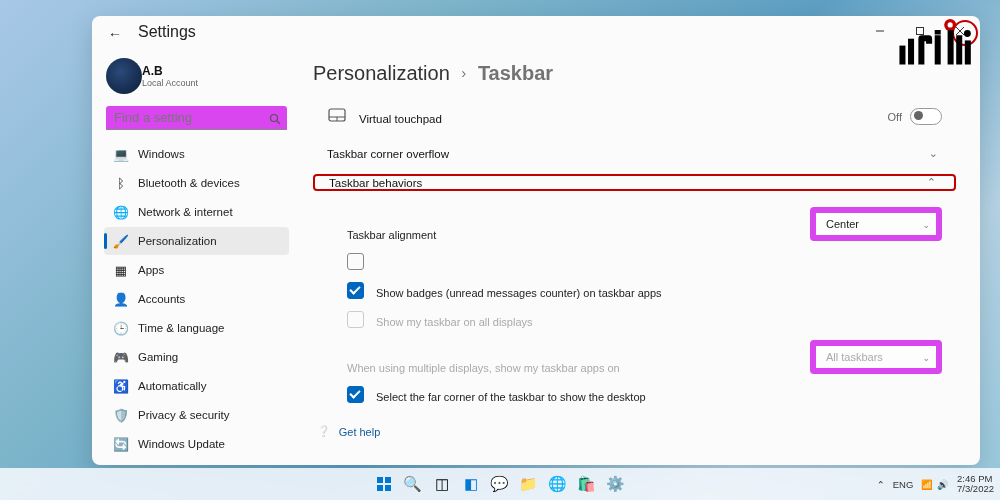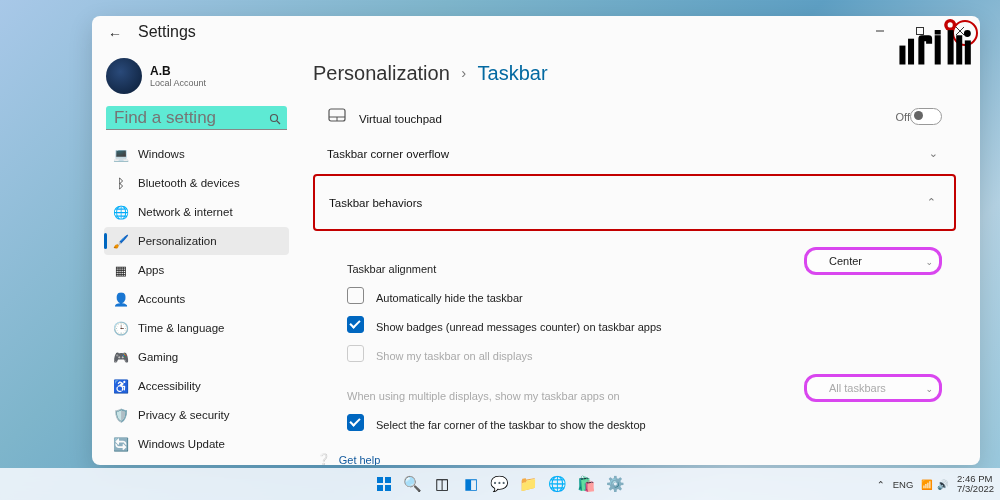--- a/index.html
+++ b/index.html
@@ -9,52 +9,52 @@
 .titlebar{height:32px;display:flex;align-items:center;padding:0 6px;position:relative}
 .tb-left{display:flex;align-items:center;gap:10px;padding-left:4px}
 .tb-back{font-size:14px;color:#222;cursor:pointer;padding:4px 6px}
 .tb-title{font-size:16px;color:#222}
 .tb-ctrl{position:absolute;right:0;top:0;display:flex}
 .tb-btn{width:40px;height:30px;display:flex;align-items:center;justify-content:center;cursor:pointer;color:#333}
 .tb-btn svg{width:10px;height:10px}
 .annot-circle{position:absolute;right:2px;top:4px;width:22px;height:22px;border:2px solid #c30000;border-radius:50%;pointer-events:none}
 .body{flex:1;display:flex;overflow:hidden}
 .sidebar{width:195px;padding:4px 0 8px 10px;overflow-y:auto}
-.account{display:flex;align-items:center;gap:8px;padding:6px 4px 10px 4px}
+.account{display:flex;align-items:center;padding:6px 4px 10px 4px}
 .avatar{width:36px;height:36px;border-radius:50%;background:radial-gradient(circle at 40% 38%,#2a4a7a,#0a1c35)}
 .acc-name{font-size:12px;font-weight:600;color:#111}
 .acc-type{font-size:9px;color:#666}
 .search{margin:2px 10px 10px 4px;position:relative}
-.search input{width:100%;height:24px;border:none;border-bottom:1.5px solid #888;background:#5eead4;border-radius:3px 3px 0 0;font-size:17px;padding:0 24px 0 8px;outline:none;box-sizing:border-box}
+.search input{width:100%;height:24px;border:none;border-bottom:1.5px solid #888;background:#d946ef;border-radius:3px 3px 0 0;font-size:13px;padding:0 24px 0 8px;outline:none;box-sizing:border-box}
 .search-ic{position:absolute;right:6px;top:5px;color:#555}
 .nav-item{display:flex;align-items:center;gap:10px;height:28px;padding:0 8px 0 10px;font-size:11.5px;color:#222;border-radius:4px;margin:1px 8px 1px 2px;cursor:pointer;position:relative}
 .nav-item.active{background:#eaeaea}
 .nav-item.active::before{content:"";position:absolute;left:0;top:6px;bottom:6px;width:2.5px;background:#0067c0;border-radius:2px}
 .nav-ic{width:14px;height:14px;display:flex;align-items:center;justify-content:center;font-size:13px}
 .main{flex:1;padding:8px 24px 8px 16px;overflow-y:auto}
 .breadcrumb{font-size:20px;color:#333;margin:6px 0 10px 0}
 .breadcrumb .sep{margin:0 6px;color:#777;font-size:15px;position:relative;top:-2px}
-.breadcrumb .cur{font-weight:400;color:#0369a1}
+.breadcrumb .cur{font-weight:700;color:#737373}
 .card{background:transparent;border-radius:4px;padding:10px 14px;display:flex;align-items:flex-end;gap:12px;margin-bottom:2px}
 .card.clickable{cursor:pointer}
 .card-ic{width:20px;height:20px;display:flex;align-items:center;justify-content:center;color:#555}
 .card-txt{flex:1}
 .card-title{font-size:11.5px;color:#111}
 .card-sub{font-size:9.5px;color:#777;margin-top:1px}
-.toggle{display:flex;align-items:center;}
+.toggle{display:flex;align-items:center;gap:8px}
 .toggle-lbl{font-size:11px;color:#666}
 .switch{width:30px;height:15px;border-radius:10px;background:#fff;border:1px solid #999;position:relative;cursor:pointer}
 .switch::after{content:"";position:absolute;width:9px;height:9px;border-radius:50%;background:#666;top:2px;left:3px}
 .chev{color:#777;font-size:11px;padding:0 4px}
-.section-hdr{border:2px solid #c30000;border-radius:4px;padding:20px 14px;margin:4px 0 8px 0}
+.section-hdr{border:2px solid #c30000;border-radius:4px;padding:0 14px;margin:4px 0 8px 0}
 .behavior{padding:2px 0 2px 24px}
 .row{display:flex;align-items:flex-end;padding:6px 14px 6px 10px;font-size:11px;color:#222}
 .row.disabled{color:#aaa}
 .row-lbl{flex:1}
-.dropdown{border:3px solid #d946ef;background:#fdfdfd;border-radius:12px;padding:5px 24px 5px 22px;font-size:11px;position:relative;min-width:86px;cursor:pointer}
+.dropdown{border:6px solid #d946ef;background:#fdfdfd;border-radius:4px;padding:5px 24px 5px 10px;font-size:11px;position:relative;min-width:86px;cursor:pointer}
 .dropdown.disabled{color:#aaa;cursor:default}
 .dropdown .dd-chev{position:absolute;right:6px;top:7px;font-size:9px;color:#888}
 .cb{width:15px;height:15px;border:1.5px solid #888;border-radius:3px;margin-right:12px;cursor:pointer;position:relative;flex-shrink:0}
 .cb.checked{background:#0067c0;border-color:#0067c0}
 .cb.checked::after{content:"";position:absolute;left:4px;top:1px;width:4px;height:8px;border:solid #fff;border-width:0 2px 2px 0;transform:rotate(45deg)}
 .cb.disabled{border-color:#ccc;cursor:default}
 .links{padding:10px 0 0 4px}
 .link{display:flex;align-items:center;gap:8px;font-size:11px;color:#11599d;padding:4px 0;cursor:pointer}
 .link-ic{color:#555}
 .taskbar{position:absolute;left:0;right:0;bottom:0;height:32px;background:rgba(242,246,252,.9);backdrop-filter:blur(6px);display:flex;align-items:center;justify-content:center}
@@ -142,21 +142,21 @@
           <div class="nav-item">
             <span class="nav-ic">🕒</span>
             <span>Time &amp; language</span>
           </div>
           <div class="nav-item">
             <span class="nav-ic">🎮</span>
             <span>Gaming</span>
           </div>
           <div class="nav-item">
             <span class="nav-ic">♿</span>
-            <span>Accessibility</span>
+            <span>Automatically</span>
           </div>
           <div class="nav-item">
             <span class="nav-ic">🛡️</span>
             <span>Privacy &amp; security</span>
           </div>
           <div class="nav-item">
             <span class="nav-ic">🔄</span>
             <span>Windows Update</span>
           </div>
         </div>
@@ -200,21 +200,20 @@
         <span class="chev">⌃</span>
       </div>
 
       <div class="behavior">
         <div class="row">
           <span class="row-lbl">Taskbar alignment</span>
           <div class="dropdown"><span>Center</span><span class="dd-chev">⌄</span></div>
         </div>
         <div class="row">
           <div class="cb"></div>
-          <span class="row-lbl">Automatically hide the taskbar</span>
         </div>
         <div class="row">
           <div class="cb checked"></div>
           <span class="row-lbl">Show badges (unread messages counter) on taskbar apps</span>
         </div>
         <div class="row disabled">
           <div class="cb disabled"></div>
           <span class="row-lbl">Show my taskbar on all displays</span>
         </div>
         <div class="row disabled">

